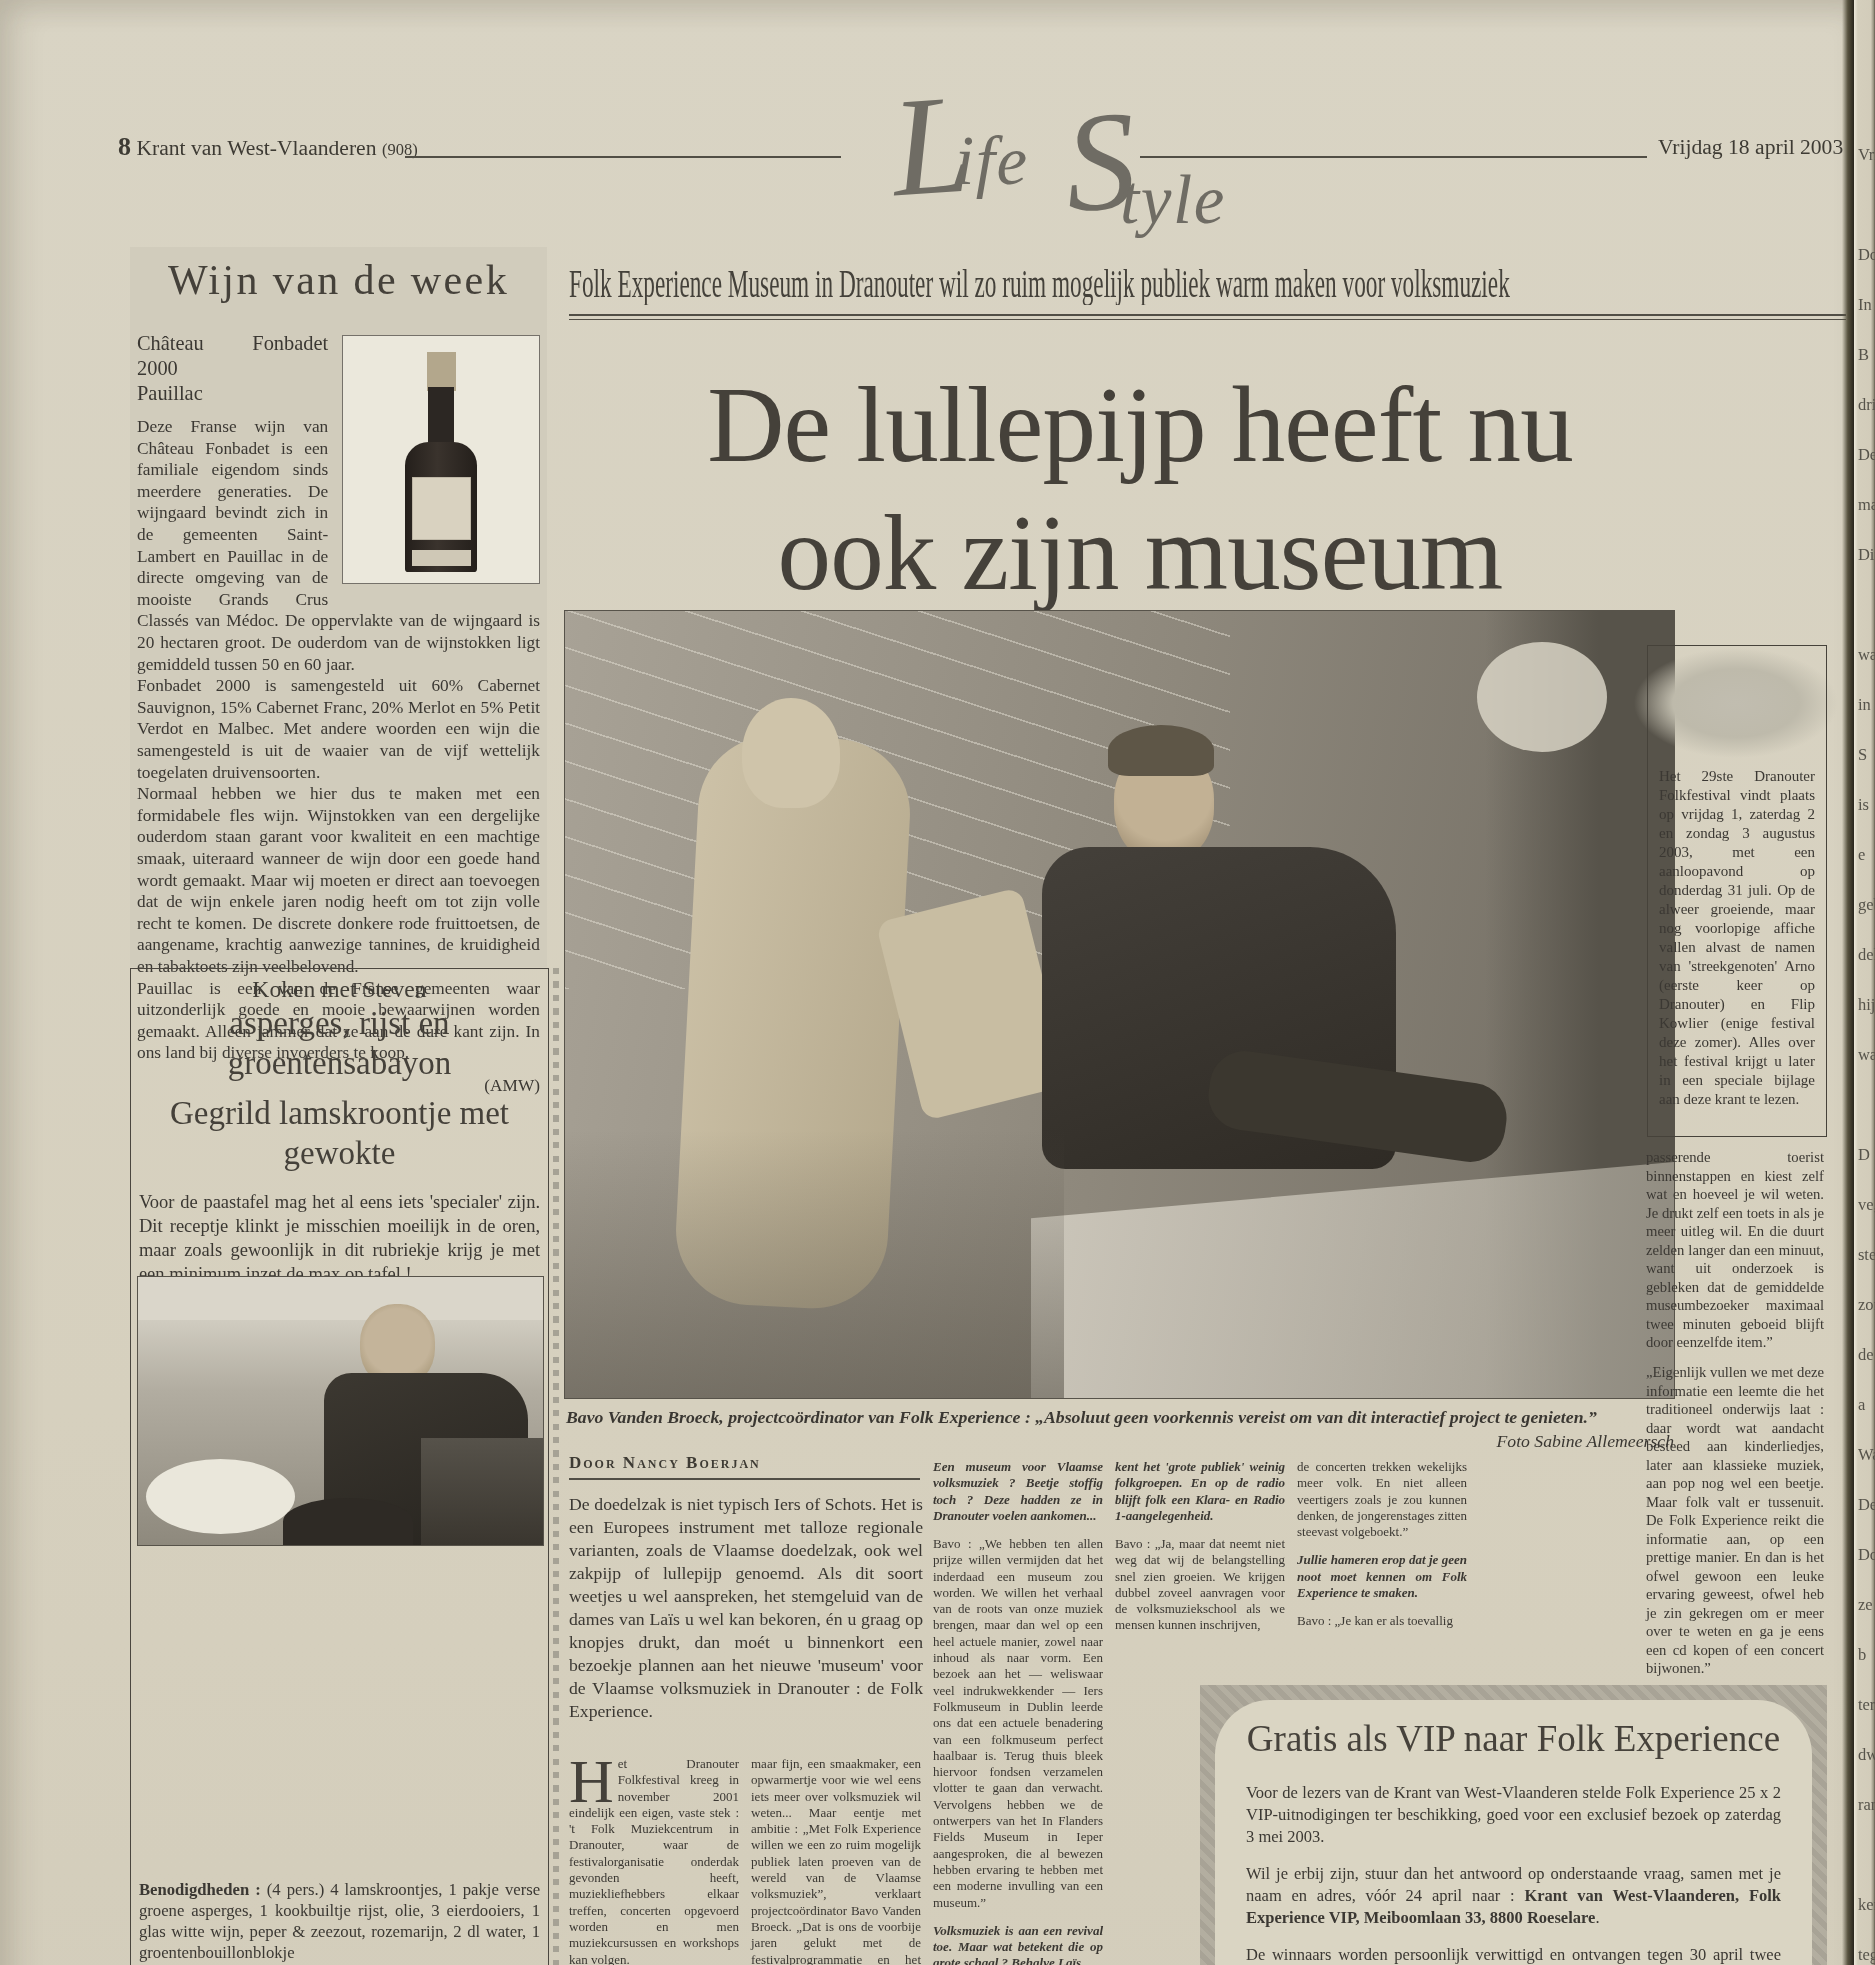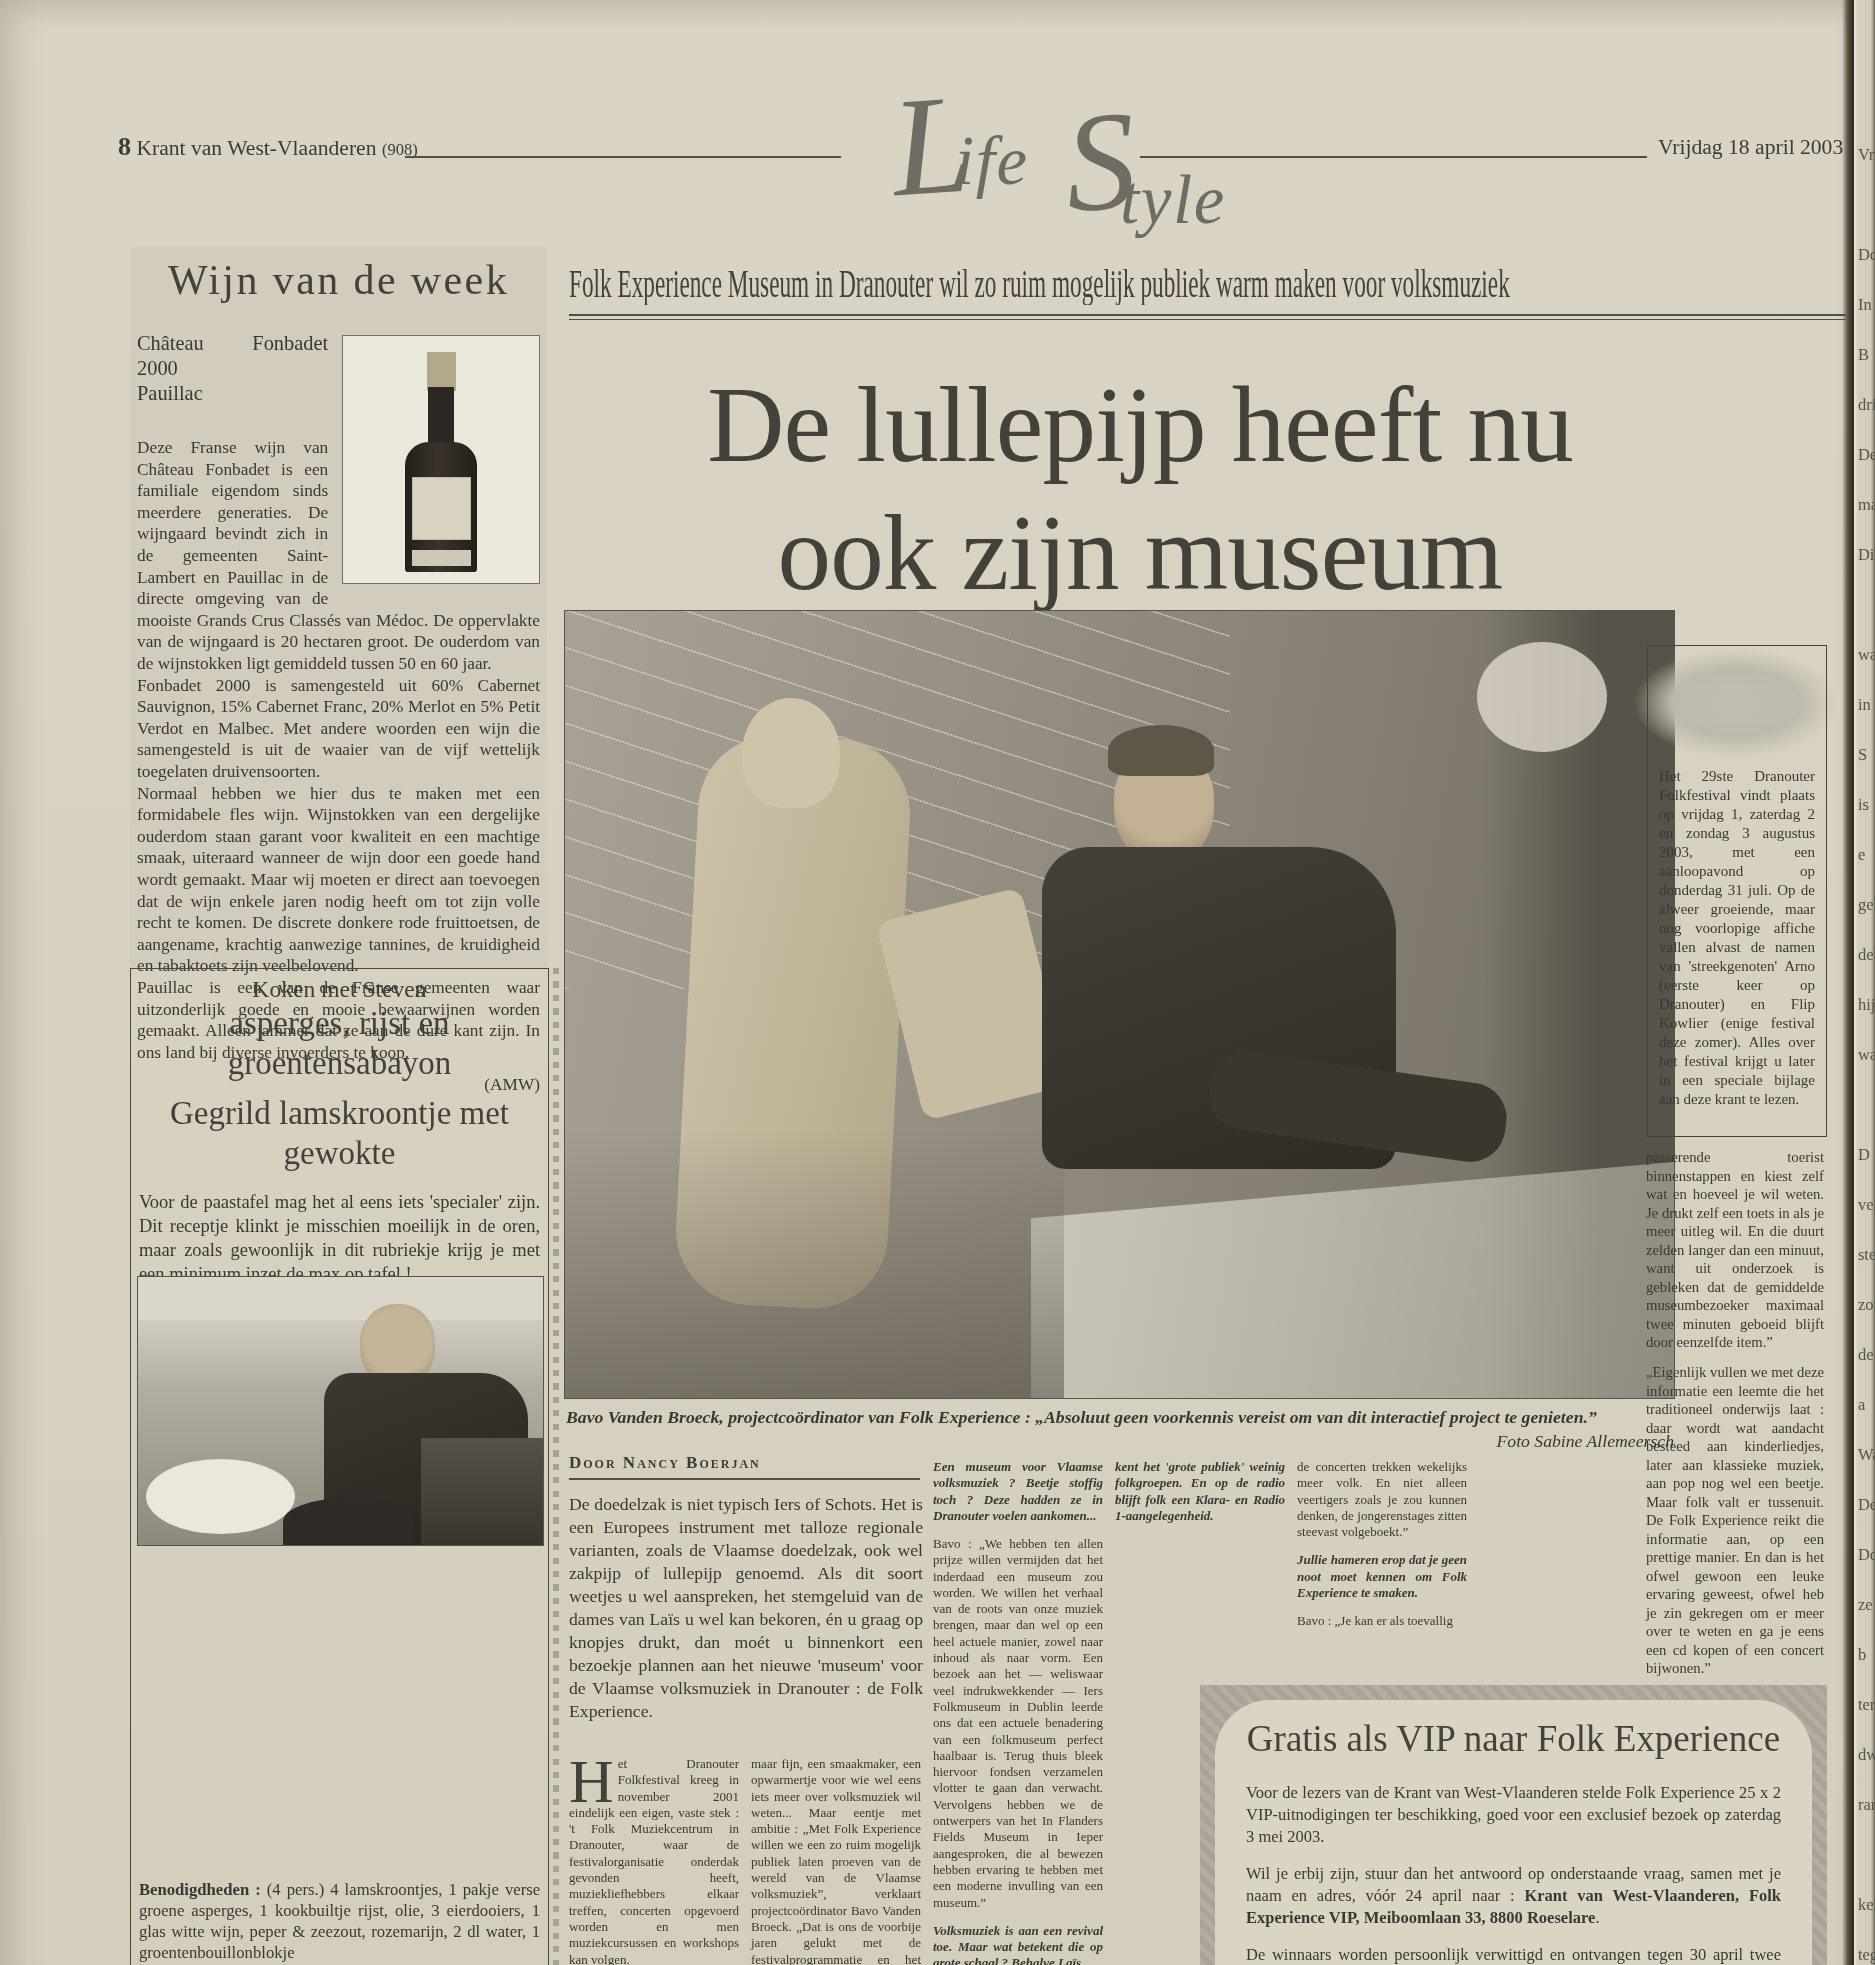--- a/index.html
+++ b/index.html
@@ -127,20 +127,21 @@
   </div>
 
   <div class="abs bodycol just" style="left:933px;top:1459px;width:170px;">
     <p class="qa pgap">Een museum voor Vlaamse volksmuziek ? Beetje stoffig toch ? Deze hadden ze in Dranouter voelen aankomen...</p>
     <p class="pgap">Bavo : „We hebben ten allen prijze willen vermijden dat het inderdaad een museum zou worden. We willen het verhaal van de roots van onze muziek brengen, maar dan wel op een heel actuele manier, zowel naar inhoud als naar vorm. Een bezoek aan het — weliswaar veel indrukwekkender — Iers Folkmuseum in Dublin leerde ons dat een actuele benadering van een folkmuseum perfect haalbaar is. Terug thuis bleek hiervoor fondsen verzamelen vlotter te gaan dan verwacht. Vervolgens hebben we de ontwerpers van het In Flanders Fields Museum in Ieper aangesproken, die al bewezen hebben ervaring te hebben met een moderne invulling van een museum.”</p>
     <p class="qa">Volksmuziek is aan een revival toe. Maar wat betekent die op grote schaal ? Behalve Laïs</p>
   </div>
 
   <div class="abs bodycol just" style="left:1115px;top:1459px;width:170px;">
     <p class="qa pgap">kent het 'grote publiek' weinig folkgroepen. En op de radio blijft folk een Klara- en Radio 1-aangelegenheid.</p>
+    <p>Bavo : „Ja, maar dat neemt niet weg dat wij de belangstelling snel zien groeien. We krijgen dubbel zoveel aanvragen voor de volksmuziekschool als we mensen kunnen inschrijven,</p>
   </div>
 
   <div class="abs bodycol just" style="left:1297px;top:1459px;width:170px;">
     <p class="pgap">de concerten trekken wekelijks meer volk. En niet alleen veertigers zoals je zou kunnen denken, de jongerenstages zitten steevast volgeboekt.”</p>
     <p class="qa pgap">Jullie hameren erop dat je geen noot moet kennen om Folk Experience te smaken.</p>
     <p>Bavo : „Je kan er als toevallig</p>
   </div>
 
   <div class="abs fest-oval" style="left:1634px;top:648px;width:204px;height:110px;"></div>
   <div class="abs festbox" style="left:1647px;top:645px;width:178px;height:490px;"></div>
@@ -166,21 +167,21 @@
     <div class="ctr wine-title" style="margin-top:8.6px;">Wijn van de week</div>
     <div class="wine-body just" style="margin:27.5px 7px 0 7px;">
       <div class="bottlebox">
         <div class="abs" style="left:50%;top:15.7px;width:29px;height:39px;margin-left:-14.5px;background:#b3a78c;"></div>
         <div class="abs" style="left:50%;top:51px;width:26px;height:63px;margin-left:-13px;background:#2c2723;"></div>
         <div class="abs" style="left:50%;top:106px;width:72px;height:130px;margin-left:-36px;background:linear-gradient(90deg,#241f1b,#3a332d 45%,#241f1b);border-radius:23.6px 23.6px 3.1px 3.1px;"></div>
         <div class="abs" style="left:50%;top:141px;width:59px;height:63px;margin-left:-29.5px;background:#d9d2c0;box-shadow:0 0 0 0.8px #b7b09e inset;"></div>
         <div class="abs" style="left:50%;top:214px;width:59px;height:15.7px;margin-left:-29.5px;background:#cfc8b6;"></div>
       </div>
       <div class="wine-sub">Château Fonbadet 2000</div>
-      <div class="wine-sub" style="margin-bottom:31px;">Pauillac</div>
+      <div class="wine-sub" style="margin-bottom:10px;">Pauillac</div>
       <p>Deze Franse wijn van Château Fonbadet is een familiale eigendom sinds meerdere generaties. De wijngaard bevindt zich in de gemeenten Saint-Lambert en Pauillac in de directe omgeving van de mooiste Grands Crus Classés van Médoc. De oppervlakte van de wijngaard is 20 hectaren groot. De ouderdom van de wijnstokken ligt gemiddeld tussen 50 en 60 jaar.</p>
       <p>Fonbadet 2000 is samengesteld uit 60% Cabernet Sauvignon, 15% Cabernet Franc, 20% Merlot en 5% Petit Verdot en Malbec. Met andere woorden een wijn die samengesteld is uit de waaier van de vijf wettelijk toegelaten druivensoorten.</p>
       <p>Normaal hebben we hier dus te maken met een formidabele fles wijn. Wijnstokken van een dergelijke ouderdom staan garant voor kwaliteit en een machtige smaak, uiteraard wanneer de wijn door een goede hand wordt gemaakt. Maar wij moeten er direct aan toevoegen dat de wijn enkele jaren nodig heeft om tot zijn volle recht te komen. De discrete donkere rode fruittoetsen, de aangename, krachtig aanwezige tannines, de kruidigheid en tabaktoets zijn veelbelovend.</p>
       <p>Pauillac is een van de Franse gemeenten waar uitzonderlijk goede en mooie bewaarwijnen worden gemaakt. Alleen jammer dat ze aan de dure kant zijn. In ons land bij diverse invoerders te koop.</p>
       <p style="text-align:right;margin-top:11px;">(AMW)</p>
     </div>
   </div>
 
   <div class="abs vdiv" style="left:553px;top:968px;width:5.5px;height:1261px;"></div>
 

